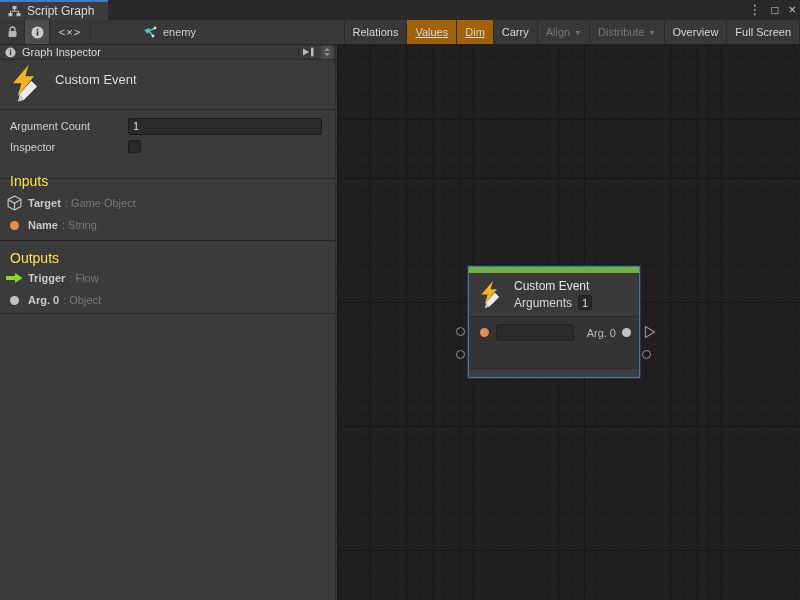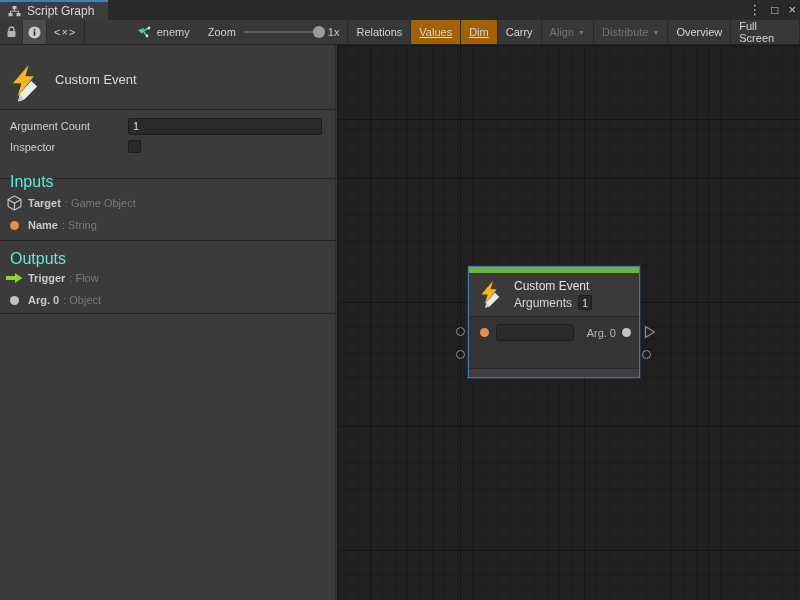--- a/index.html
+++ b/index.html
@@ -48,21 +48,21 @@
   .unit-head .bolticon { position:absolute; left:9px; top:5px; }
   .unit-title { position:absolute; left:55px; top:12px; font-size:13px; color:#dcdcdc; }
 
   .fields { position:absolute; left:0; top:66px; width:100%; height:68px; border-bottom:1px solid #262626; }
   .f-label { position:absolute; left:10px; font-size:11px; color:#cfcfcf; }
   .text-field { position:absolute; left:128px; width:194px; height:17px; background:#2a2a2a; border:1px solid #1c1c1c;
                 border-radius:2px; color:#dddddd; font-size:11px; line-height:15px; padding-left:4px; }
   .checkbox { position:absolute; left:128px; width:13px; height:13px; background:#2a2a2a; border:1px solid #1c1c1c; border-radius:2px; }
 
   .section { position:absolute; left:0; width:100%; font-size:11px; }
-  .sec-title { position:absolute; left:10px; top:8px; font-size:16px; color:#5eead4; }
+  .sec-title { position:absolute; left:10px; top:8px; font-size:14px; color:#fde047; }
   .port-row { position:absolute; left:0; width:100%; height:16px; display:flex; align-items:center; }
   .port-row .p-icon { width:28px; display:flex; justify-content:center; align-items:center; }
   .port-row b { color:#c9c9c9; font-size:11px; }
   .port-row .p-type { color:#787878; margin-left:4px; font-size:11px; }
   .dot { border-radius:50%; display:inline-block; }
   .dot-orange { width:9px; height:9px; background:#e58e4e; }
   .dot-gray { width:9px; height:9px; background:#c2c2c2; }
 
   
   .canvas { position:absolute; left:337px; top:45px; width:463px; height:555px; background:#202020;
@@ -160,27 +160,20 @@
         <svg width="14" height="13" viewBox="0 0 14 13">
           <path d="M12 2 L6 5 L10 10" stroke="#56c7b8" stroke-width="1.4" fill="none"></path>
           <polygon points="1,4 7,2 5,8" fill="#56c7b8"></polygon>
           <circle cx="12" cy="2" r="1.4" fill="#bfeae2"></circle>
           <circle cx="10" cy="10" r="1.4" fill="#bfeae2"></circle>
         </svg>
       </span>
       <span>enemy</span>
     </div>
 
-    <div class="zoom-group">
-      <span>Zoom</span>
-      <span class="zoom-track">
-        <span class="zoom-handle"></span>
-      </span>
-      <span>1x</span>
-    </div>
 
     <div class="tb-spacer"></div>
 
     <div class="tbtn">
       <span>Relations</span>
     </div>
     <div class="tbtn active">
       <span>Values</span>
     </div>
     <div class="tbtn active">
@@ -200,20 +193,42 @@
     <div class="tbtn">
       <span>Overview</span>
     </div>
     <div class="tbtn">
       <span>Full Screen</span>
     </div>
   </div>
 
   <div class="inspector">
 
+    <div class="insp-header">
+      <span style="margin-left:5px">
+        <svg width="11" height="11" viewBox="0 0 13 13">
+          <circle cx="6.5" cy="6.5" r="6" fill="#c4c4c4"></circle>
+          <rect x="5.7" y="5.3" width="1.6" height="4.3" fill="#333"></rect>
+          <rect x="5.7" y="2.9" width="1.6" height="1.6" fill="#333"></rect>
+        </svg>
+      </span>
+      <span class="ttl">Graph Inspector</span>
+      <span class="insp-header-right">
+        <span class="dock-btn">
+          <svg width="12" height="10" viewBox="0 0 12 10">
+            <polygon points="0,1.5 6,5 0,8.5" fill="#b8b8b8"></polygon>
+            <rect x="8" y="0.5" width="2.5" height="9" fill="#b8b8b8"></rect>
+          </svg>
+        </span>
+        <span class="spinner">
+          <span class="spin-up"></span>
+          <span class="spin-down"></span>
+        </span>
+      </span>
+    </div>
 
     <div class="unit-head">
       <span class="bolticon">
         <svg width="34" height="38" viewBox="0 0 26 29">
           <polygon points="15,0 3,14 9.5,14 6.5,24 19,8.5 12.5,8.5" fill="#f9b421"></polygon>
           <polygon points="17,12 21.5,16.5 11.5,26.5 7,27.8 8.3,22 " fill="#ececec"></polygon>
           <polygon points="7,27.8 8.3,22 11.5,26.5" fill="#c9c9c9"></polygon>
         </svg>
       </span>
       <span class="unit-title">Custom Event</span>

